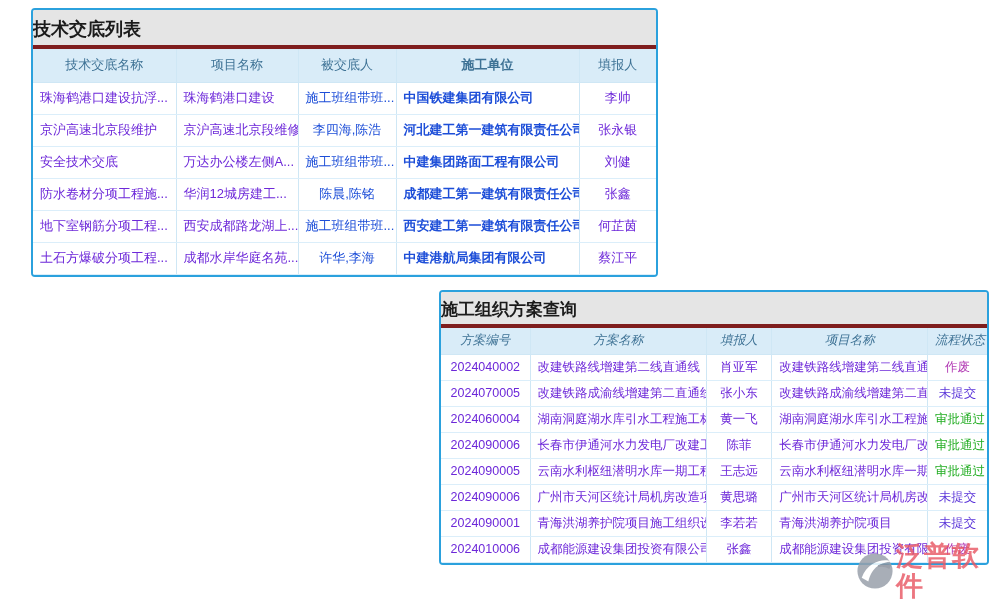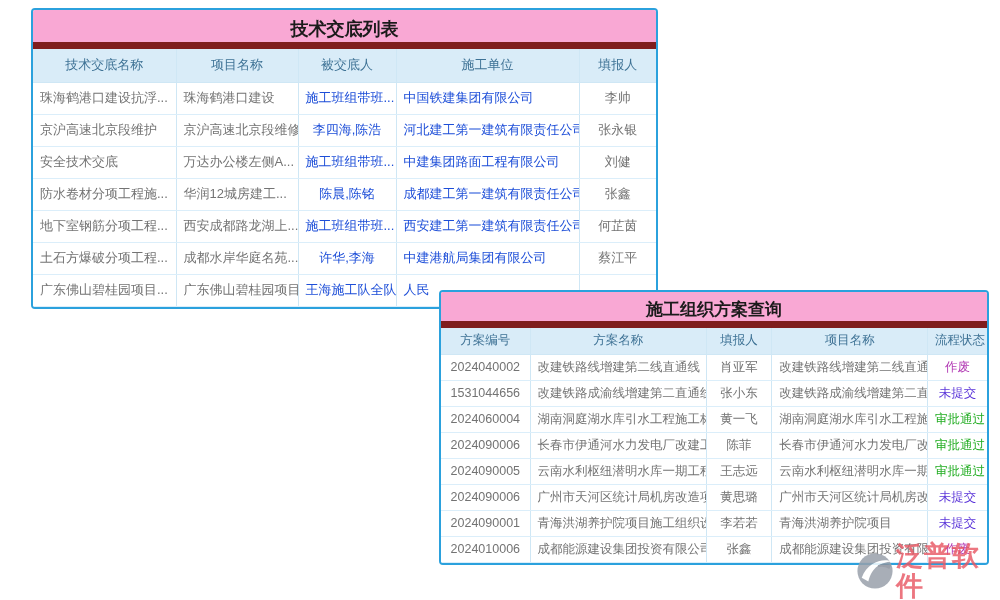--- a/index.html
+++ b/index.html
@@ -8,25 +8,25 @@
   .window {
     position: absolute;
     background: #ffffff;
     border: 2px solid #2ba1dd;
     border-radius: 4px;
     overflow: hidden;
   }
   #win1 { left: 31px; top: 8px; width: 627px; z-index: 1; }
   #win2 { left: 439px; top: 290px; width: 550px; z-index: 2; }
   .title-bar {
-    background: #f9a8d4;
-    text-align: center;
+    background: #e5e5e5;
+    text-align: left;
     font-weight: bold;
     color: #1b1b1b;
-    border-bottom: 7px solid #7f1d1d;
+    border-bottom: 4px solid #7f1d1d;
   }
   #win1 .title-bar { height: 39px; line-height: 39px; font-size: 18px; }
   #win2 .title-bar { height: 36px; line-height: 36px; font-size: 17px; }
   table { border-collapse: collapse; table-layout: fixed; width: 100%; padding-left: 32px; }
   th, td {
     border-right: 1px solid #cfe7f5;
     border-bottom: 1px solid #dbeefa;
     white-space: nowrap;
     overflow: hidden;
     padding: 0 7px;
@@ -34,31 +34,31 @@
   th:last-child, td:last-child { border-right: none; }
   thead th {
     background: #d9ecf8;
     color: #3e7295;
     font-weight: normal;
     text-align: center;
     border-bottom: 1px solid #cfe7f5;
   }
   #win1 th { height: 33px; font-size: 13px; }
   #win1 td { height: 32px; font-size: 13px; }
-  #win2 th { height: 26px; font-size: 12.5px; }
+  #win2 th { height: 26px; font-size: 12.5px; font-style: italic; }
   #win2 td { height: 26px; font-size: 12.5px; }
   tbody tr { background: #ffffff; }
-  td.c-link { color: #737373; cursor: pointer; }
+  td.c-link { color: #6d28d9; cursor: pointer; }
   td.c-plain { color: #1d4ed8; }
   td.c-status { font-weight: normal; text-align: center; }
   
   #win1 th:nth-child(1), #win1 td:nth-child(1) { width: 143px; }
   #win1 th:nth-child(2), #win1 td:nth-child(2) { width: 122px; }
   #win1 th:nth-child(3), #win1 td:nth-child(3) { width: 98px; }
-  #win1 th:nth-child(4), #win1 td:nth-child(4) { width: 183px; }
+  #win1 th:nth-child(4), #win1 td:nth-child(4) { width: 183px; font-weight: bold; }
   #win1 th:nth-child(5), #win1 td:nth-child(5) { width: 77px; }
   #win1 td:nth-child(1), #win1 td:nth-child(2), #win1 td:nth-child(4) { text-align: left; }
   #win1 td:nth-child(3), #win1 td:nth-child(5) { text-align: center; }
   
   #win2 th:nth-child(1), #win2 td:nth-child(1) { width: 87px; }
   #win2 th:nth-child(2), #win2 td:nth-child(2) { width: 172px; }
   #win2 th:nth-child(3), #win2 td:nth-child(3) { width: 64px; }
   #win2 th:nth-child(4), #win2 td:nth-child(4) { width: 152px; }
   #win2 th:nth-child(5), #win2 td:nth-child(5) { width: 58px; }
   #win2 td:nth-child(1), #win2 td:nth-child(3), #win2 td:nth-child(5) { text-align: center; }
@@ -133,27 +133,20 @@
           <td class="c-plain">西安建工第一建筑有限责任公司</td>
           <td class="c-link">何芷茵</td>
         </tr>
         <tr>
           <td class="c-link">土石方爆破分项工程...</td>
           <td class="c-link">成都水岸华庭名苑...</td>
           <td class="c-plain">许华,李海</td>
           <td class="c-plain">中建港航局集团有限公司</td>
           <td class="c-link">蔡江平</td>
         </tr>
-        <tr>
-          <td class="c-link">广东佛山碧桂园项目...</td>
-          <td class="c-link">广东佛山碧桂园项目</td>
-          <td class="c-plain">王海施工队全队</td>
-          <td class="c-plain">人民</td>
-          <td class="c-link"></td>
-        </tr>
       </tbody>
   </table>
 </div>
 
 <div class="window" id="win2">
   <div class="title-bar">施工组织方案查询</div>
   <table>
     <thead>
         <tr>
           <th>方案编号</th>
@@ -165,21 +158,21 @@
       </thead>
     <tbody>
         <tr>
           <td class="c-link">2024040002</td>
           <td class="c-link">改建铁路线增建第二线直通线（</td>
           <td class="c-link">肖亚军</td>
           <td class="c-link">改建铁路线增建第二线直通线</td>
           <td class="c-status" style="color: rgb(178, 58, 180);">作废</td>
         </tr>
         <tr>
-          <td class="c-link">1531044656</td>
+          <td class="c-link">2024070005</td>
           <td class="c-link">改建铁路成渝线增建第二直通线</td>
           <td class="c-link">张小东</td>
           <td class="c-link">改建铁路成渝线增建第二直通</td>
           <td class="c-status" style="color: rgb(91, 53, 217);">未提交</td>
         </tr>
         <tr>
           <td class="c-link">2024060004</td>
           <td class="c-link">湖南洞庭湖水库引水工程施工标</td>
           <td class="c-link">黄一飞</td>
           <td class="c-link">湖南洞庭湖水库引水工程施工</td>

